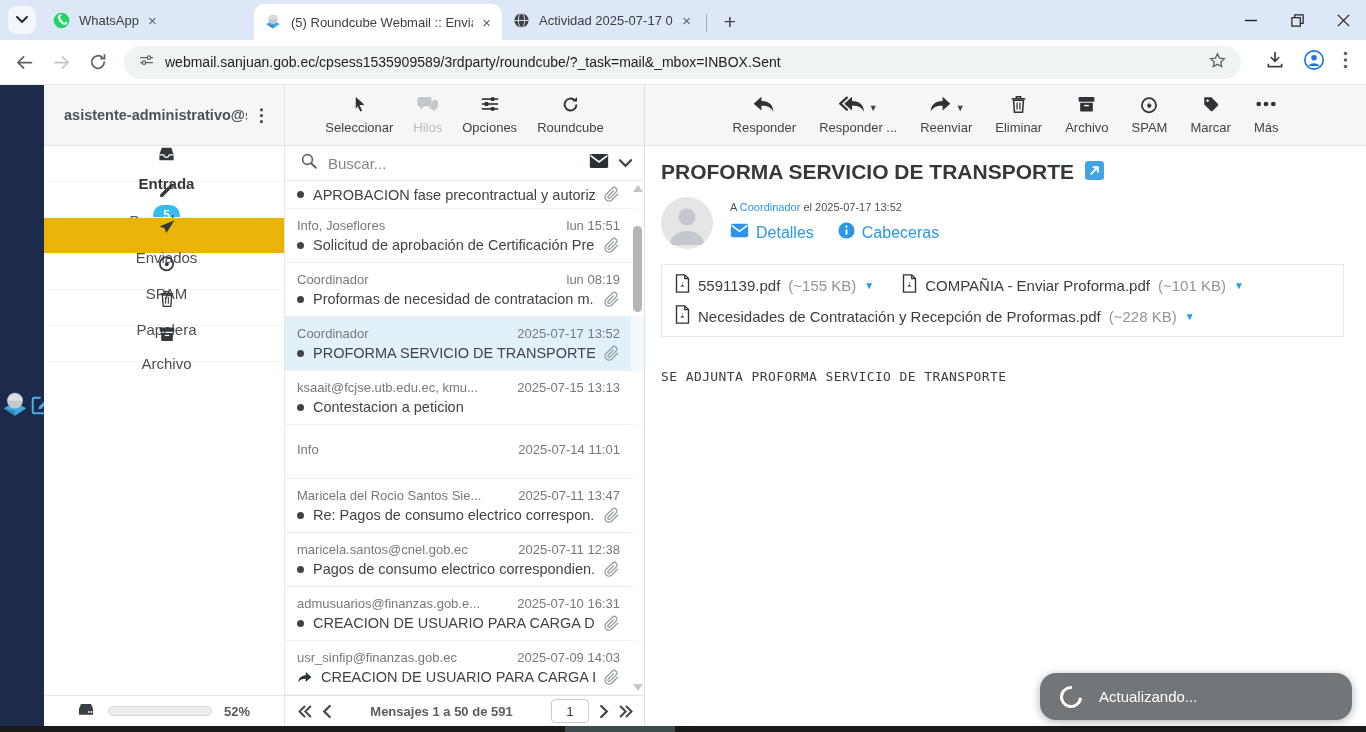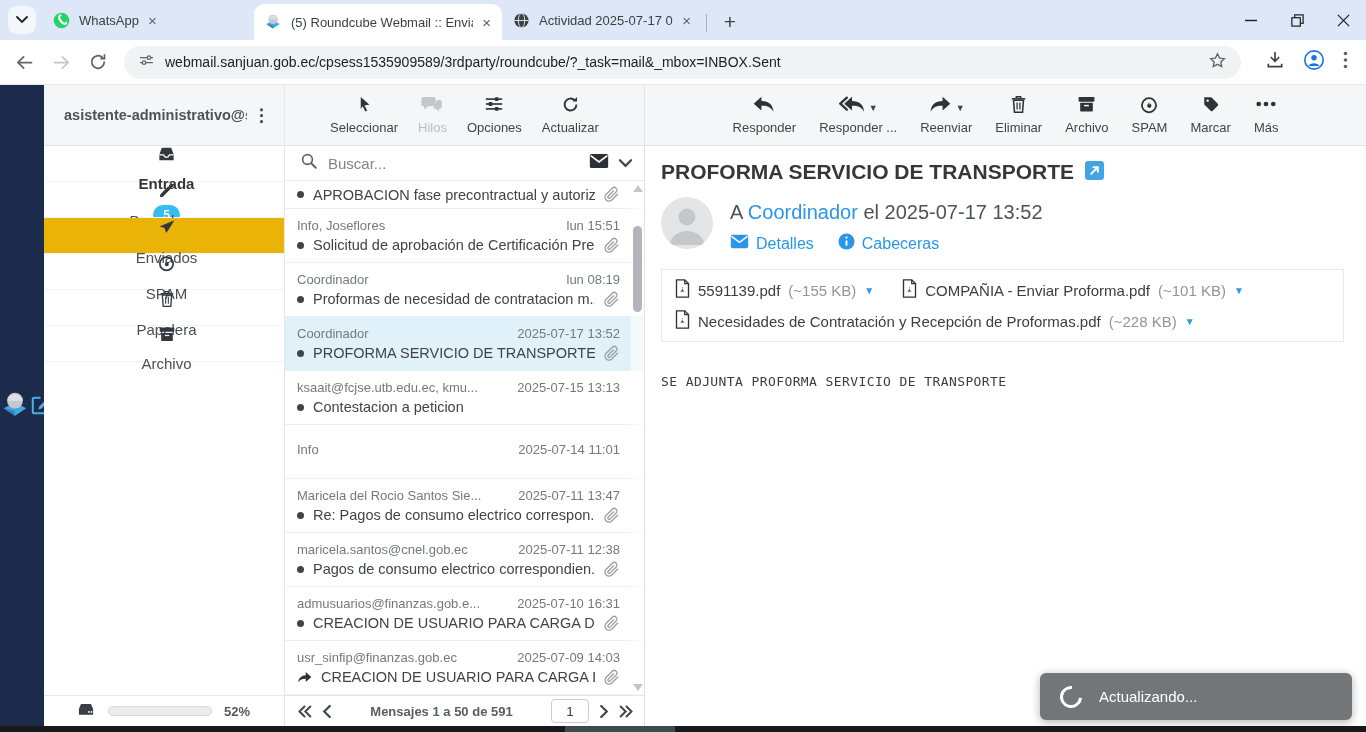--- a/index.html
+++ b/index.html
@@ -85,32 +85,32 @@
   .pageinput { width:38px; height:24px; border:1px solid #c9ccd0; border-radius:4px; text-align:center; font-size:13.5px; color:#3c4043; font-family:"Liberation Sans",sans-serif; }
 
   .msgpane { flex:1; display:flex; flex-direction:column; background:#fff; position:relative; }
   .mtoolbar { height:61px; background:#f5f6f7; border-bottom:1px solid #e4e6e8; display:flex; justify-content:center; gap:23px; padding-top:8px; }
   .mcontent { flex:1; padding:14px 22px 0 16px; }
   .subjrow { display:flex; align-items:center; gap:11px; }
   .subj { font-size:21px; font-weight:bold; color:#35383b; white-space:nowrap; overflow:hidden; }
   .metarow { display:flex; gap:17px; margin-top:13px; }
   .avatar { width:52px; height:52px; border-radius:50%; background:#e3e5e7; overflow:hidden; flex:none; }
   .metalines { padding-top:4px; }
-  .metaline1 { font-size:20px; color:#4c5257;text-align:right; }
+  .metaline1 { font-size:11px; color:#4c5257; }
   .link { color:#2b96e8; }
   .metaline2 { margin-top:9px; display:flex; align-items:center; gap:7px; font-size:16px; }
   .metaline2 .gap { width:10px; }
   .attbox { margin-top:15px; border:1px solid #e6e8ea; padding:9px 13px; display:flex; flex-wrap:wrap; column-gap:28px; row-gap:9px; }
   .att { display:flex; align-items:center; gap:8px; font-size:15px; white-space:nowrap; }
   .attname { color:#3a3e42; }
   .attsize { color:#8f959b; }
   .attcaret { color:#2d9ae3; font-size:10px; }
   .bodytext { margin-top:32px; font-family:"DejaVu Sans Mono", monospace; font-size:13px; color:#3a3e42; letter-spacing:0.4px; }
 
-  .toast { position:absolute; right:14px; bottom:6px; width:312px; height:47px; background:#737679; border-radius:6px; display:flex; align-items:center; gap:17px; padding:0 20px; color:#fff; font-size:15px; box-shadow:0 2px 10px rgba(0,0,0,.3); }
+  .toast { position:absolute; right:14px; bottom:6px; width:312px; height:47px; background:#737679; border-radius:16px; display:flex; align-items:center; gap:17px; padding:0 20px; color:#fff; font-size:15px; box-shadow:0 2px 10px rgba(0,0,0,.3); }
   .spinner { width:22px; height:22px; border:3px solid #fff; border-right-color:transparent; border-radius:50%; transform:rotate(-40deg); flex:none; }
 
   .bottomstrip { height:6px; background:#17191b; position:relative; }
   .bottomstrip .seg { position:absolute; left:565px; top:0; width:110px; height:6px; background:#3e4b4d; }
 </style>
 </head>
 <body>
 
 <div class="screen">
 
@@ -416,21 +416,21 @@
             </span>
           <span>Opciones</span>
         </div>
         <div class="tbtn">
           <span class="irow">
               <svg width="19" height="19" viewBox="0 0 24 24">
                 <path d="M19.5 12a7.5 7.5 0 11-2.1-5.2" stroke="#2f3337" stroke-width="2.4" fill="none"></path>
                 <path d="M20.2 2.6v5.6h-5.6z" fill="#2f3337"></path>
               </svg>
             </span>
-          <span>Actualizar</span>
+          <span>Roundcube</span>
         </div>
       </div>
 
       <div class="searchrow">
         <span><svg width="18" height="18" viewBox="0 0 24 24">
               <circle cx="10" cy="10" r="6.5" fill="none" stroke="#5f6368" stroke-width="2.2"></circle>
               <line x1="15" y1="15" x2="21" y2="21" stroke="#5f6368" stroke-width="2.6" stroke-linecap="round"></line>
             </svg></span>
         <input class="searchinput" placeholder="Buscar..." style="">
         <span><svg width="20" height="16" viewBox="0 0 24 19">

